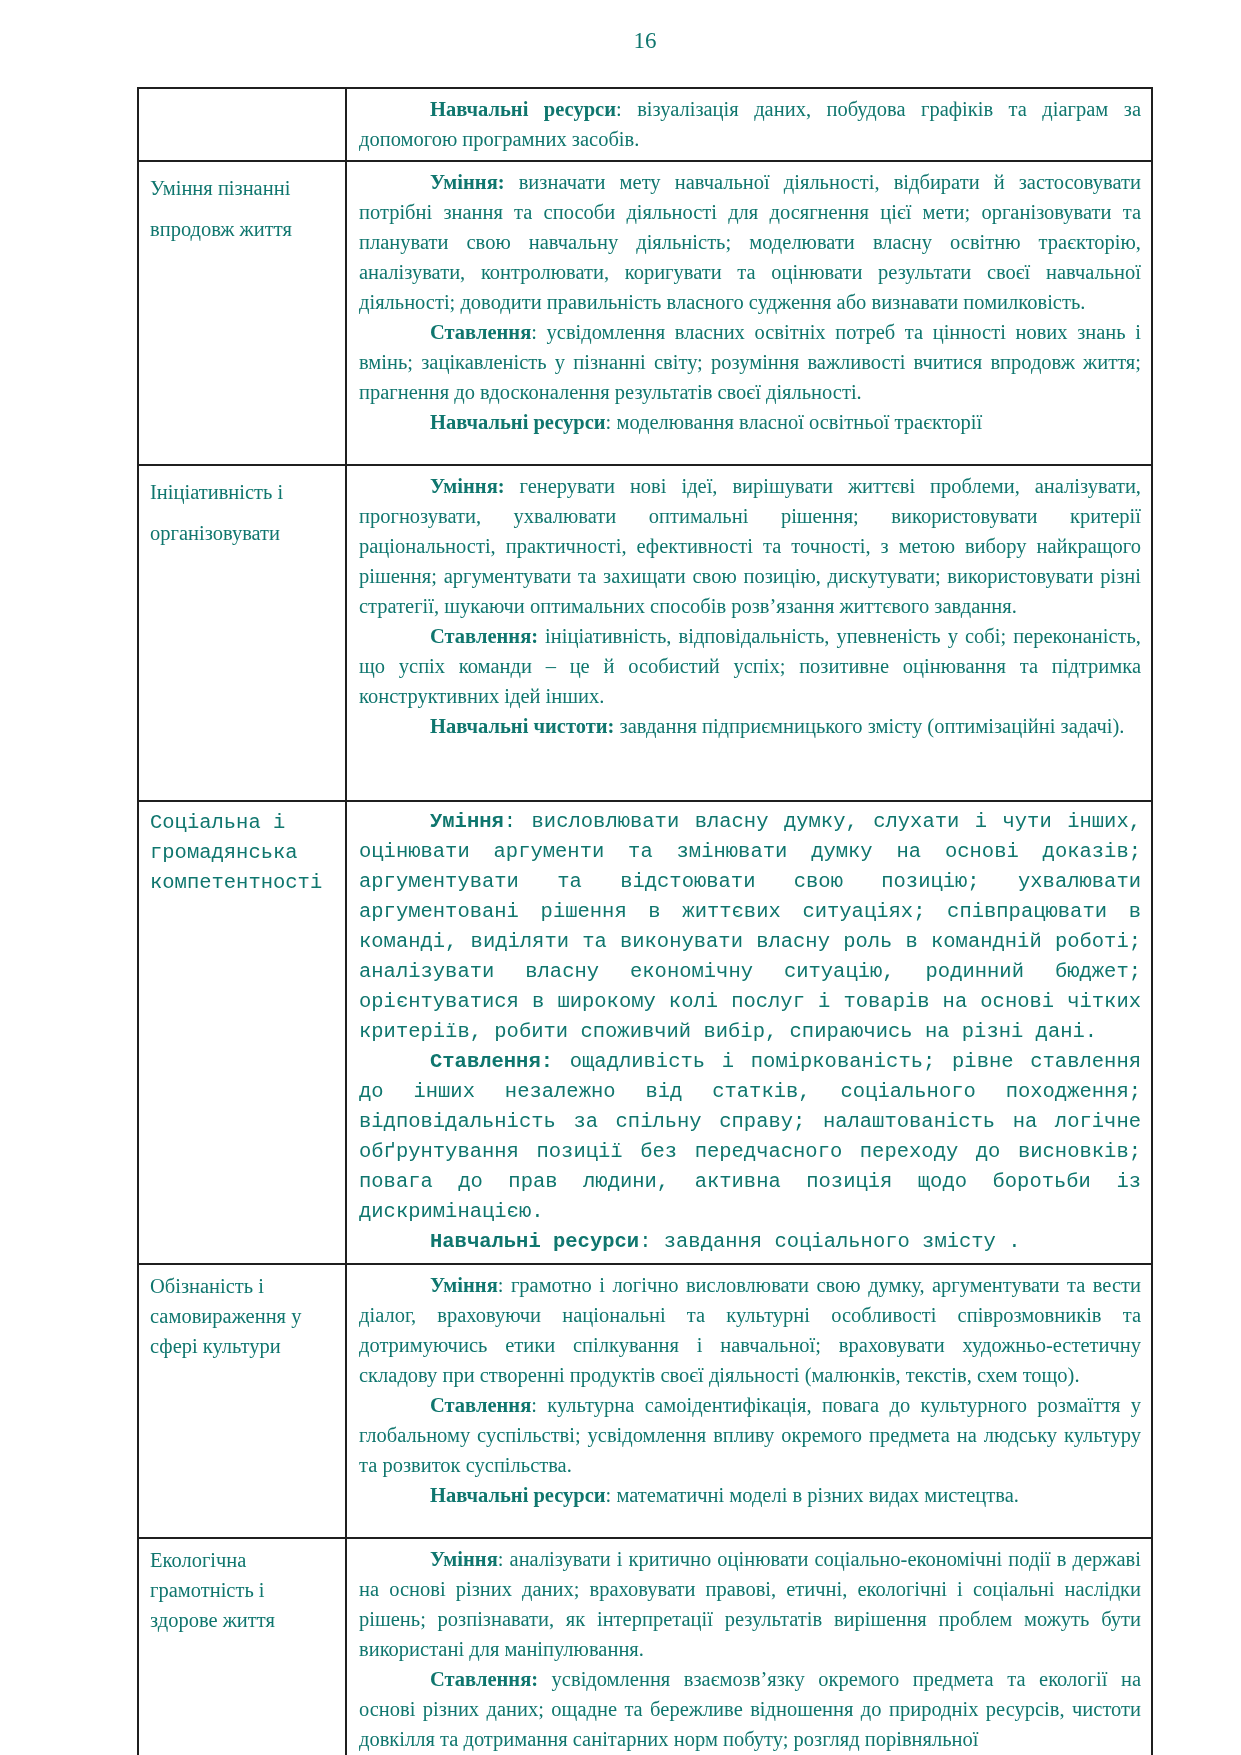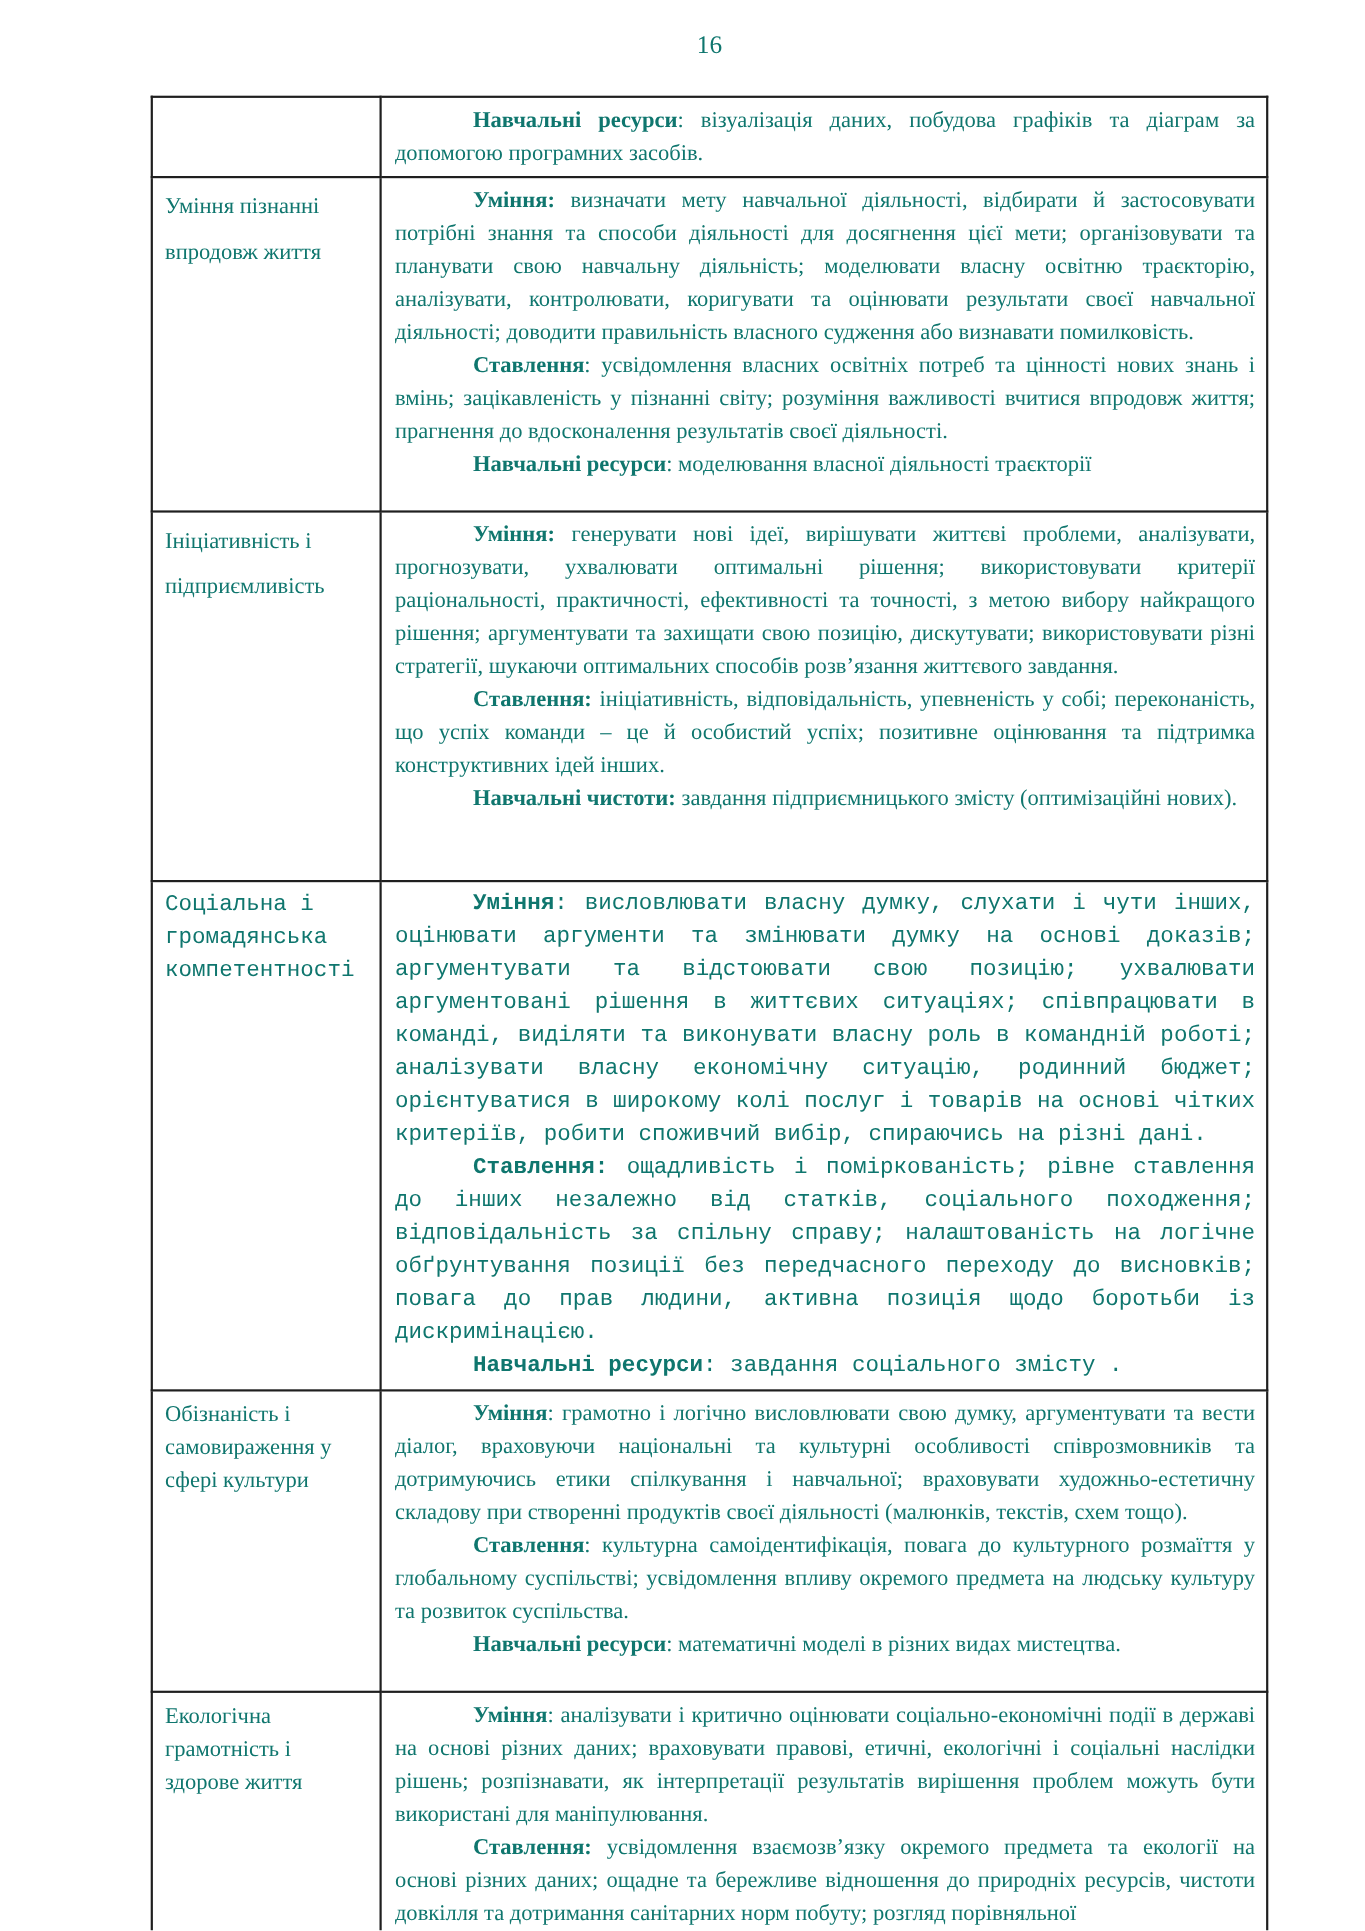--- a/index.html
+++ b/index.html
@@ -76,31 +76,31 @@
             <p class="para"><b>Навчальні ресурси</b><span>: візуалізація даних, побудова графіків та діаграм за допомогою програмних засобів.</span></p>
           </td>
   </tr>
         <tr class="r1 spread">
     <td class="col-left">
       <span>Уміння пізнанні впродовж життя</span>
     </td>
     <td class="col-right">
             <p class="para"><b>Уміння:</b><span> визначати мету навчальної діяльності, відбирати й застосовувати потрібні знання та способи діяльності для досягнення цієї мети; організовувати та планувати свою навчальну діяльність; моделювати власну освітню траєкторію, аналізувати, контролювати, коригувати та оцінювати результати своєї навчальної діяльності; доводити правильність власного судження або визнавати помилковість.</span></p>
             <p class="para"><b>Ставлення</b><span>: усвідомлення власних освітніх потреб та цінності нових знань і вмінь; зацікавленість у пізнанні світу; розуміння важливості вчитися впродовж життя; прагнення до вдосконалення результатів своєї діяльності.</span></p>
-            <p class="para"><b>Навчальні ресурси</b><span>: моделювання власної діяльності траєкторії</span></p>
+            <p class="para"><b>Навчальні ресурси</b><span>: моделювання власної освітньої траєкторії</span></p>
           </td>
   </tr>
         <tr class="r2 spread">
     <td class="col-left">
-      <span>Ініціативність і підприємливість</span>
+      <span>Ініціативність і організовувати</span>
     </td>
     <td class="col-right">
             <p class="para"><b>Уміння:</b><span> генерувати нові ідеї, вирішувати життєві проблеми, аналізувати, прогнозувати, ухвалювати оптимальні рішення; використовувати критерії раціональності, практичності, ефективності та точності, з метою вибору найкращого рішення; аргументувати та захищати свою позицію, дискутувати; використовувати різні стратегії, шукаючи оптимальних способів розв’язання життєвого завдання.</span></p>
             <p class="para"><b>Ставлення:</b><span> ініціативність, відповідальність, упевненість у собі; переконаність, що успіх команди – це й особистий успіх; позитивне оцінювання та підтримка конструктивних ідей інших.</span></p>
-            <p class="para"><b>Навчальні чистоти:</b><span> завдання підприємницького змісту (оптимізаційні нових).</span></p>
+            <p class="para"><b>Навчальні чистоти:</b><span> завдання підприємницького змісту (оптимізаційні задачі).</span></p>
           </td>
   </tr>
         <tr class="r3">
     <td class="col-left">
       <span>Соціальна і громадянська компетентності</span>
     </td>
     <td class="col-right">
             <p class="para"><b>Уміння</b><span>: висловлювати власну думку, слухати і чути інших, оцінювати аргументи та змінювати думку на основі доказів; аргументувати та відстоювати свою позицію; ухвалювати аргументовані рішення в життєвих ситуаціях; співпрацювати в команді, виділяти та виконувати власну роль в командній роботі; аналізувати власну економічну ситуацію, родинний бюджет; орієнтуватися в широкому колі послуг і товарів на основі чітких критеріїв, робити споживчий вибір, спираючись на різні дані.</span></p>
             <p class="para"><b>Ставлення:</b><span> ощадливість і поміркованість; рівне ставлення до інших незалежно від статків, соціального походження; відповідальність за спільну справу; налаштованість на логічне обґрунтування позиції без передчасного переходу до висновків; повага до прав людини, активна позиція щодо боротьби із дискримінацією.</span></p>
             <p class="para"><b>Навчальні ресурси</b><span>: завдання соціального змісту .</span></p>

